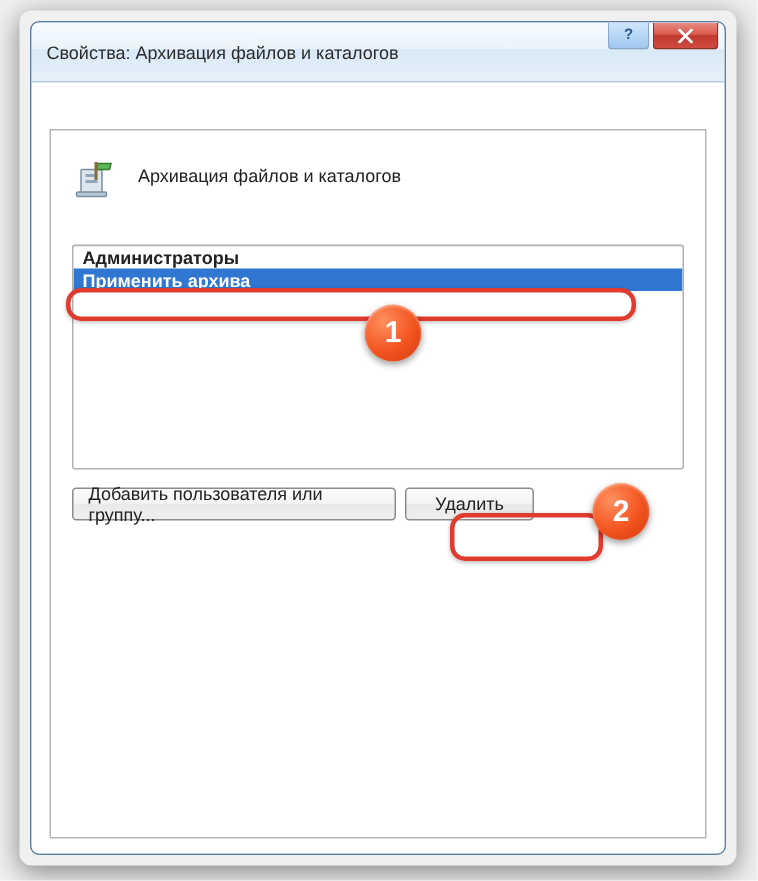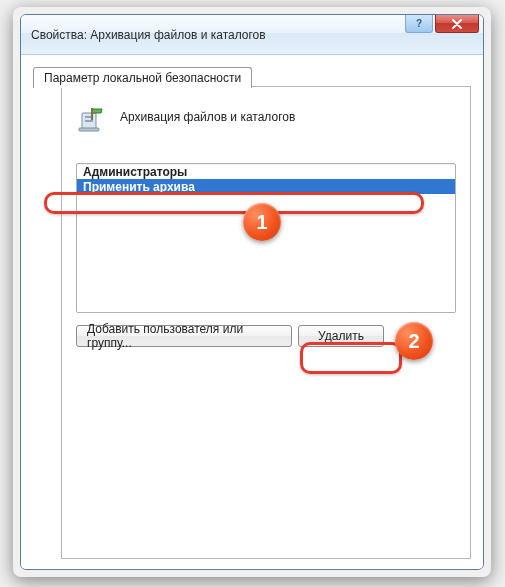--- a/index.html
+++ b/index.html
@@ -91,21 +91,20 @@
     z-index: 3;
   }
   .tabpanel {
     border: 1px solid #b5b5b5;
     flex: 1;
     background: #fff;
     margin-top: -1px;
     padding: 14px 14px 14px 14px;
     display: flex;
     flex-direction: column;
-    margin-left: 28px;
   }
   .hdr-row { display: flex; align-items: center; gap: 12px; margin-bottom: 30px;}
   .hdr-icon {
     width: 32px; height: 32px;
     display:flex; align-items:flex-end; justify-content:center;
   }
   .hdr-title { font-size: 12px; color:#222; }
   .listbox {
     border: 1px solid #b0b0b0;
     border-radius: 2px;
@@ -196,21 +195,20 @@
         <svg viewBox="0 0 10 10">
           <path d="M1 1 L9 9 M9 1 L1 9" stroke="#fff" stroke-width="1.8" stroke-linecap="round"></path>
         </svg>
       </div>
     </div>
   </div>
 
   <div class="client">
 
     <div class="tabstrip">
-      <div class="tab active">Параметр локальной безопасности</div>
     </div>
 
     <div class="tabpanel">
 
       <div class="hdr-row">
         <div class="hdr-icon">
           <svg width="32" height="32" viewBox="0 0 32 32">
             <rect x="6" y="12" width="14" height="16" rx="1" fill="#dce6ef" stroke="#7a8fa3"></rect>
             <rect x="9" y="15" width="8" height="2" fill="#90a6b8"></rect>
             <rect x="9" y="19" width="8" height="2" fill="#90a6b8"></rect>

